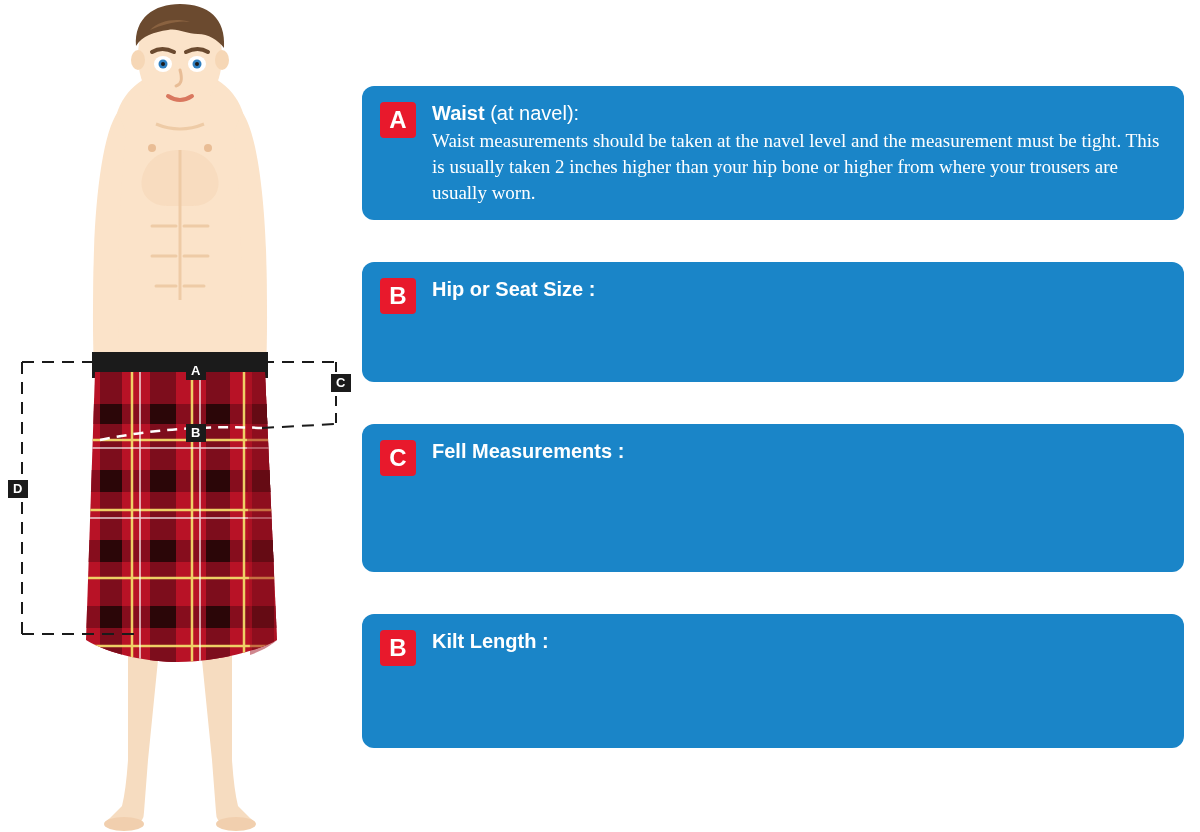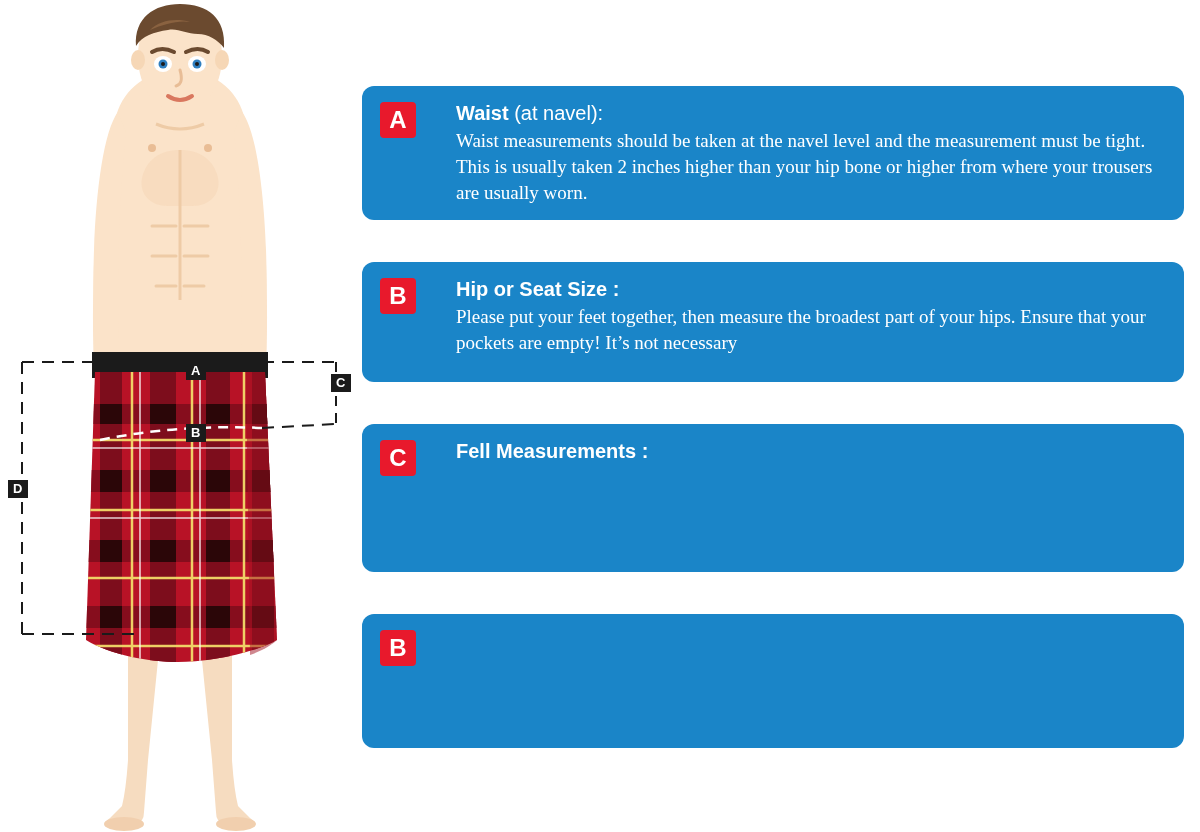--- a/index.html
+++ b/index.html
@@ -86,21 +86,20 @@
     font-size: 24px;
     font-weight: bold;
     line-height: 36px;
     text-align: center;
     margin-right: 16px;
     margin-top: 2px;
   }
 
   .card-body {
     flex: 1 1 auto;
-    margin-left: 24px;
   }
 
   .card-title {
     font-size: 20px;
     font-weight: bold;
     line-height: 26px;
     margin-bottom: 2px;
   }
   .card-title .thin {
     font-weight: normal;
@@ -266,31 +265,31 @@
       <div class="card-body">
         <div class="card-title"><span>Waist</span><span class="thin"> (at navel):</span></div>
         <div class="card-text">Waist measurements should be taken at the navel level and the measurement must be tight. This is usually taken 2 inches higher than your hip bone or higher from where your trousers are usually worn.</div>
       </div>
     </div>
 
     <div class="card" id="card-b">
       <div class="badge">B</div>
       <div class="card-body">
         <div class="card-title"><span>Hip or Seat Size :</span><span class="thin"></span></div>
-        <div class="card-text">Please put your feet together, then measure the broadest part of your hips. Ensure that your pockets are empty! It’s not necessary</div>
       </div>
     </div>
 
     <div class="card" id="card-c">
       <div class="badge">C</div>
       <div class="card-body">
         <div class="card-title"><span>Fell Measurements :</span><span class="thin"></span></div>
       </div>
     </div>
 
     <div class="card" id="card-d">
       <div class="badge">B</div>
       <div class="card-body">
+        <div class="card-title"><span>Kilt Length :</span><span class="thin"></span></div>
       </div>
     </div>
 
   </div>
 </div>
 
 </body></html>

